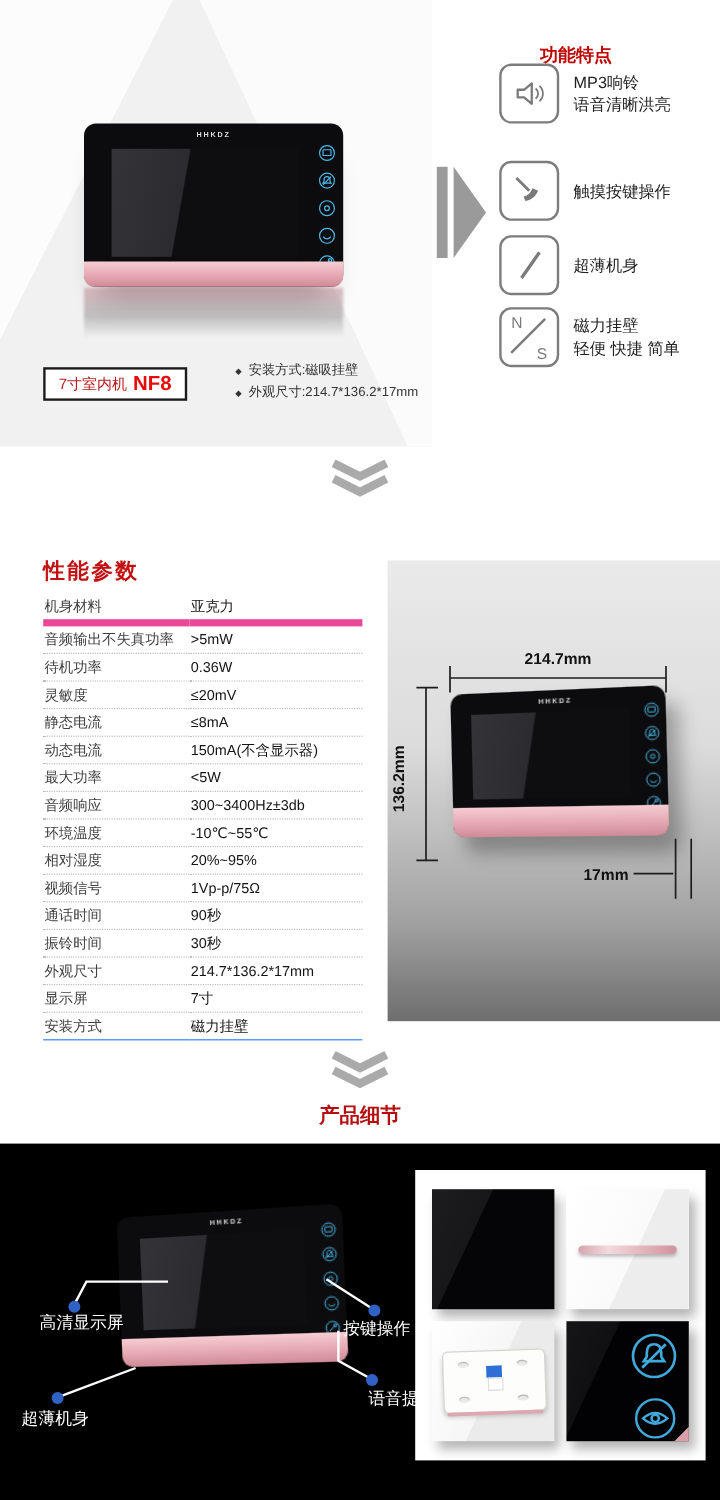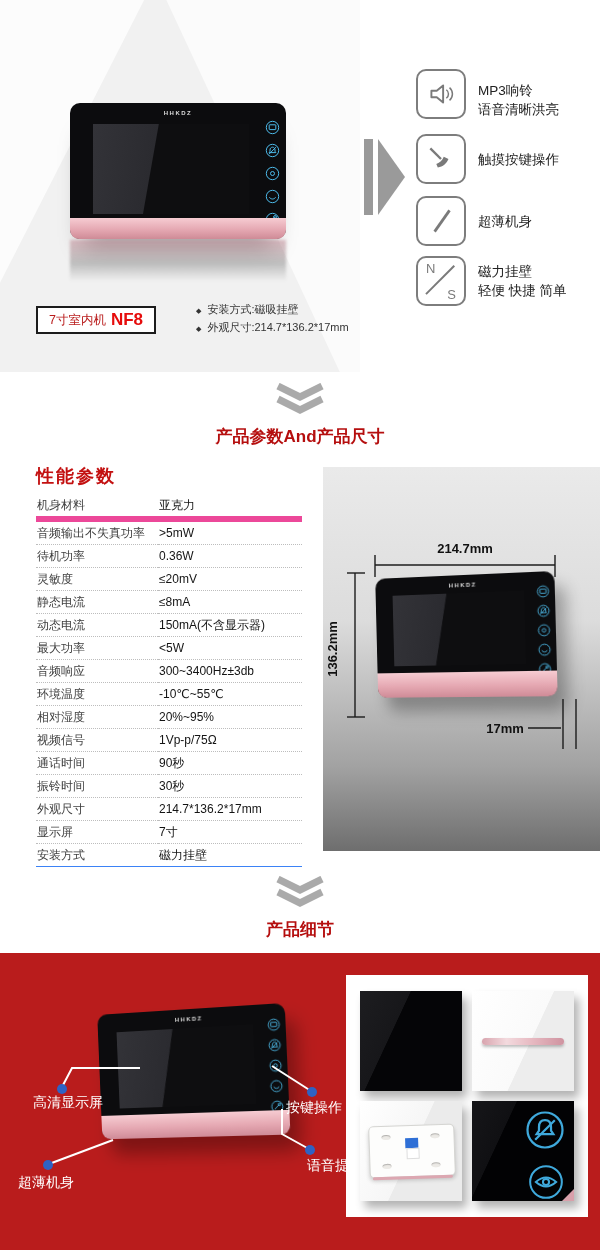--- a/index.html
+++ b/index.html
@@ -73,21 +73,21 @@
       box-shadow:10px 14px 16px rgba(0,0,0,.3);}
   .dev--dim .dev-screen{left:18px;top:18px;width:134px;height:72px;}
   .dev--dim .dev-strip{height:25px;}
   .dev--dim .dev-keys{right:5px;top:13px;gap:6px;}
   .dev--dim .key{width:13px;height:13px;}
   .dim-svg{position:absolute;left:0;top:0;}
   .dim-svg line{stroke:#1c1c1c;stroke-width:1.4;}
   .dim-svg text{font-size:13px;font-weight:bold;fill:#111;}
 
   
-  .details{position:absolute;left:0;top:953px;width:600px;height:297px;background:#b91c1c;}
+  .details{position:absolute;left:0;top:953px;width:600px;height:297px;background:#000000;}
   .dev--detail{left:95px;top:56px;width:192px;height:128px;transform:perspective(700px) rotateY(-12deg) rotate(-2.5deg);
       box-shadow:10px 16px 18px rgba(0,0,0,.32);}
   .dev--detail .dev-screen{left:20px;top:19px;width:140px;height:78px;}
   .dev--detail .dev-strip{height:24px;}
   .dev--detail .dev-keys{right:5px;top:14px;gap:7px;}
   .dev--detail .key{width:13px;height:13px;}
   .callout-svg{position:absolute;left:0;top:0;}
   .callout-svg polyline{fill:none;stroke:#fff;stroke-width:2;}
   .callout-svg circle{fill:#2f62c4;stroke:none;}
   .callout{position:absolute;color:#fff;font-size:14px;}
@@ -168,27 +168,28 @@
       <span class="model-label">7寸室内机</span>
       <span class="model-code">NF8</span>
     </div>
     <div class="bullets">
       <div class="bullet">安装方式:磁吸挂壁</div>
       <div class="bullet">外观尺寸:214.7*136.2*17mm</div>
     </div>
   </div>
 
   <div class="hero-right">
+    <div class="features-title">功能特点</div>
 
     <div class="flow-arrow">
       <span class="bar"></span>
         <span class="tri"></span>
     </div>
 
-    <div class="feature-row" style="top:69px;align-items:flex-end;">
+    <div class="feature-row" style="top:53px;">
       <div class="fbox">
         <svg viewBox="0 0 30 30">
           <path class="st" d="M6 12 h5 l6 -5 v16 l-6 -5 H6 z"></path>
           <path class="st" style="stroke-width:1.4" d="M20 11 a5 5 0 0 1 0 8 M23 9 a8 8 0 0 1 0 12"></path>
         </svg>
       </div>
       <div class="ftext">
         <span class="fline">MP3响铃</span>
         <span class="fline">语音清晰洪亮</span>
       </div>
@@ -230,21 +231,20 @@
         <span class="fline">轻便 快捷 简单</span>
       </div>
     </div>
   </div>
 
   <div class="divider" style="top:383px;">
     <svg class="chev" width="54" height="36" viewBox="0 0 54 36">
       <path d="M5 3 L27 14 L49 3" fill="none" stroke="#aaaaaa" stroke-width="7"></path>
       <path d="M5 16 L27 27 L49 16" fill="none" stroke="#aaaaaa" stroke-width="7"></path>
     </svg>
-    <div class="divider-title">产品参数And产品尺寸</div>
   </div>
 
   <div class="specs-title">性能参数</div>
   <table class="spec-table">
     <tbody>
         <tr>
           <td class="spec-label">机身材料</td>
           <td class="spec-value">亚克力</td>
         </tr>
         <tr>

